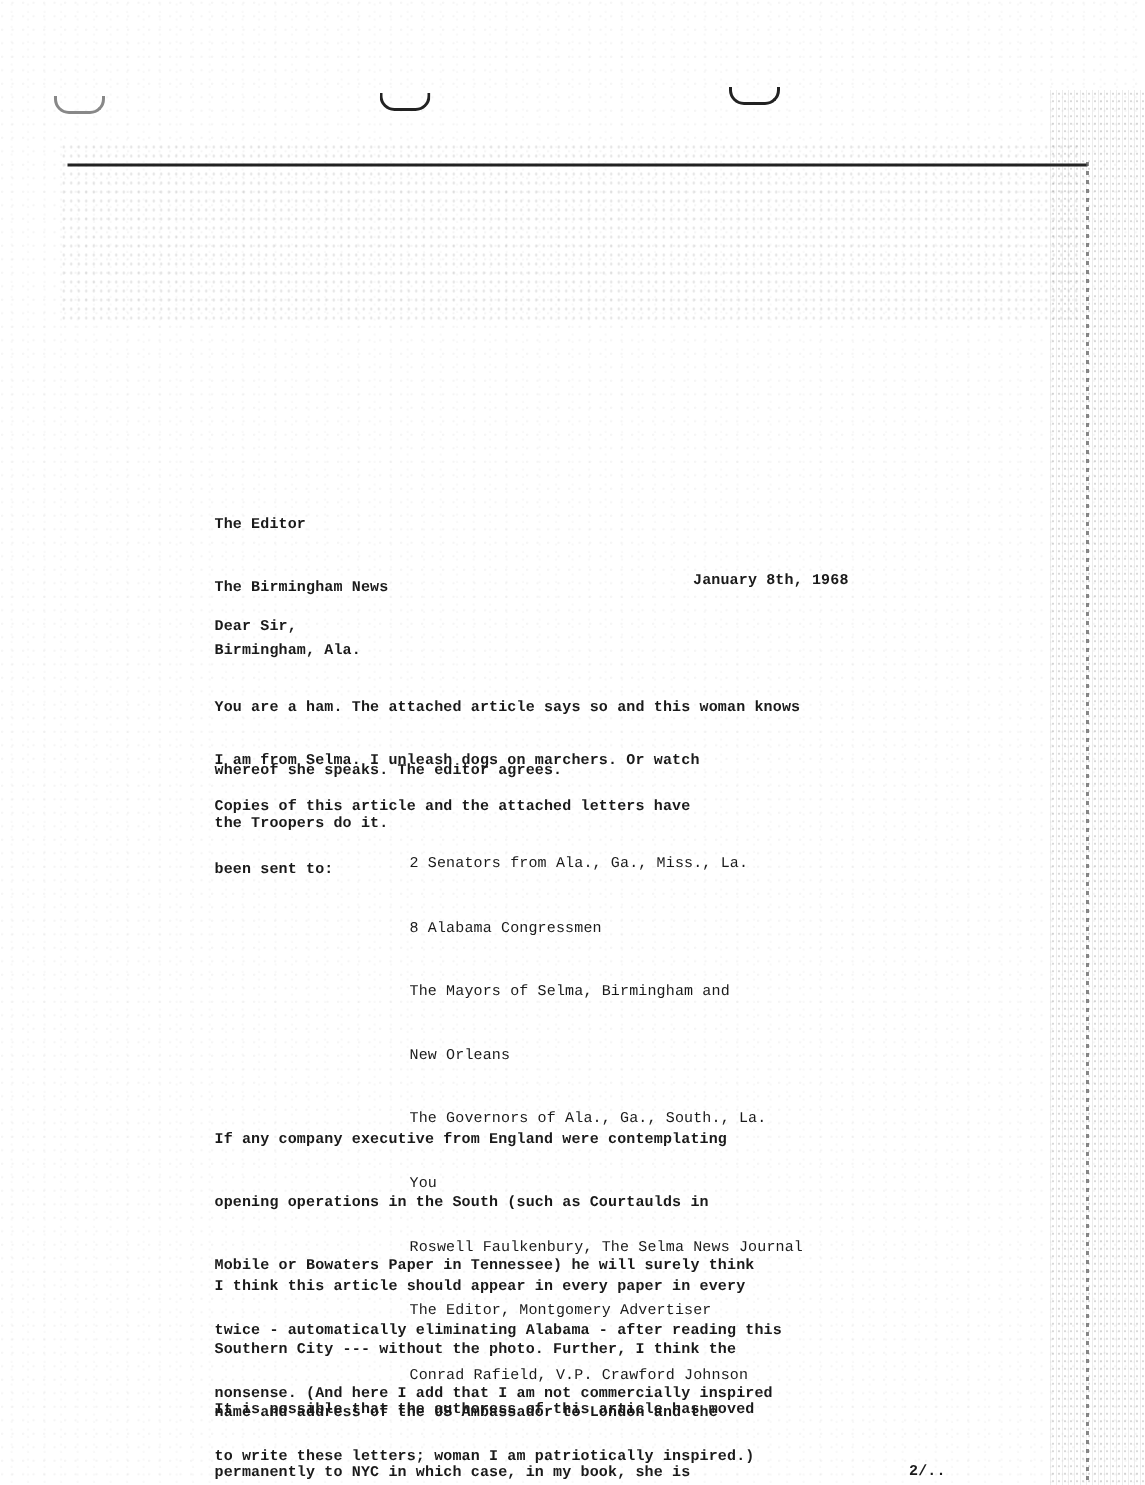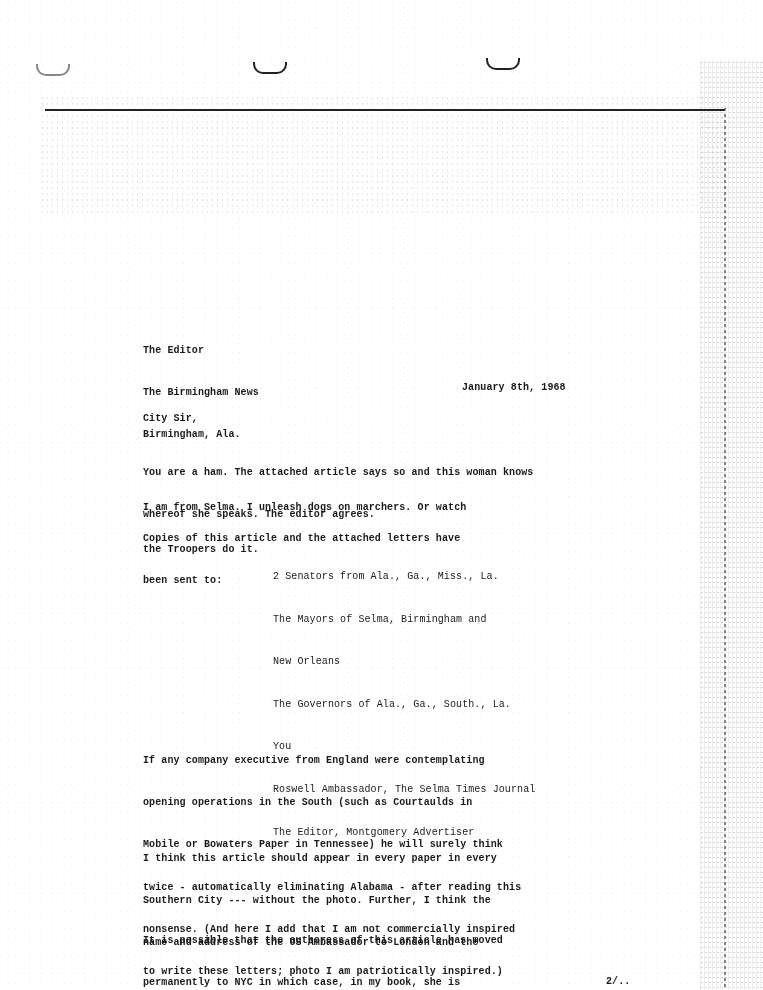--- a/index.html
+++ b/index.html
@@ -72,57 +72,59 @@
 <div class="letter">
 
   <div class="block" style="top:0;">
     <span class="line">The Editor</span>
     <span class="line">The Birmingham News</span>
     <span class="line">Birmingham, Ala.</span>
   </div>
 
   <div class="date">January 8th, 1968</div>
 
-  <div class="block" style="top:96px;">City Sir,</div>
+  <div class="block" style="top:96px;">Dear Sir,</div>
 
   <div class="block" style="top:122px;">
     <span class="line">You are a ham. The attached article says so and this woman knows</span>
     <span class="line">whereof she speaks. The editor agrees.</span>
   </div>
 
   <div class="block" style="top:157px;">
     <span class="line">I am from Selma. I unleash dogs on marchers. Or watch</span>
     <span class="line">the Troopers do it.</span>
   </div>
 
   <div class="block" style="top:188px;">
     <span class="line">Copies of this article and the attached letters have</span>
     <span class="line">been sent to:</span>
   </div>
 
   <div class="list" style="top:226px;">
     <span class="line">2 Senators from Ala., Ga., Miss., La.</span>
+    <span class="line">8 Alabama Congressmen</span>
     <span class="line">The Mayors of Selma, Birmingham and</span>
     <span class="line">New Orleans</span>
     <span class="line">The Governors of Ala., Ga., South., La.</span>
     <span class="line">You</span>
-    <span class="line">Roswell Ambassador, The Selma Times Journal</span>
+    <span class="line">Roswell Faulkenbury, The Selma News Journal</span>
     <span class="line">The Editor, Montgomery Advertiser</span>
+    <span class="line">Conrad Rafield, V.P. Crawford Johnson</span>
     
     
     
   </div>
 
   <div class="block" style="top:410px;">
     <span class="line">If any company executive from England were contemplating</span>
     <span class="line">opening operations in the South (such as Courtaulds in</span>
     <span class="line">Mobile or Bowaters Paper in Tennessee) he will surely think</span>
     <span class="line">twice - automatically eliminating Alabama - after reading this</span>
     <span class="line">nonsense. (And here I add that I am not commercially inspired</span>
-    <span class="line">to write these letters; photo I am patriotically inspired.)</span>
+    <span class="line">to write these letters; woman I am patriotically inspired.)</span>
   </div>
 
   <div class="block" style="top:508px;">
     <span class="line">I think this article should appear in every paper in every</span>
     <span class="line">Southern City --- without the photo. Further, I think the</span>
     <span class="line">name and address of the US Ambassador to London and the</span>
     
   </div>
 
   <div class="block" style="top:590px;">

